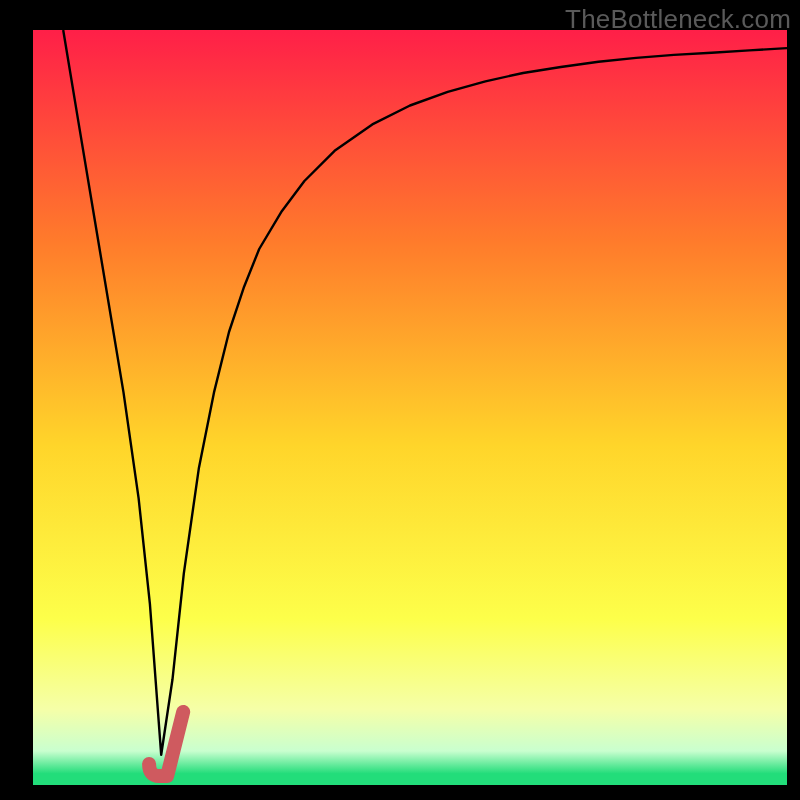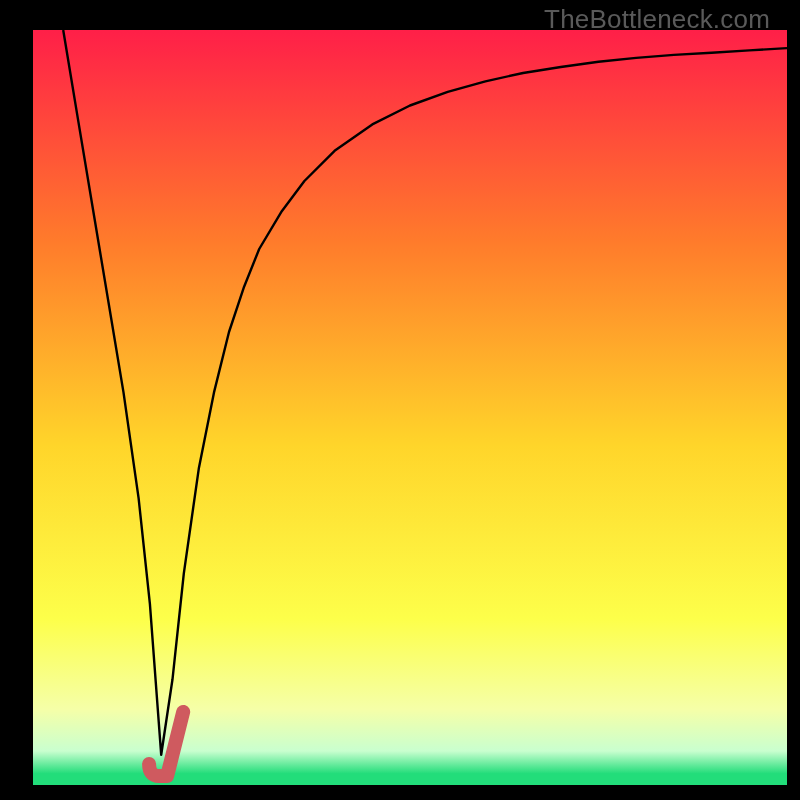--- a/index.html
+++ b/index.html
@@ -11,21 +11,21 @@
   }
   .frame {
     width: 800px;
     height: 800px;
     background: #000;
     position: relative;
   }
   .watermark {
     position: absolute;
     top: 4px;
-    right: 30px;
+    right: 9px;
     color: #5a5a5a;
     font-family: Arial, Helvetica, sans-serif;
     font-size: 26px;
     font-weight: 500;
     letter-spacing: 0.2px;
     user-select: none;
   }
   svg {
     display: block;
   }

